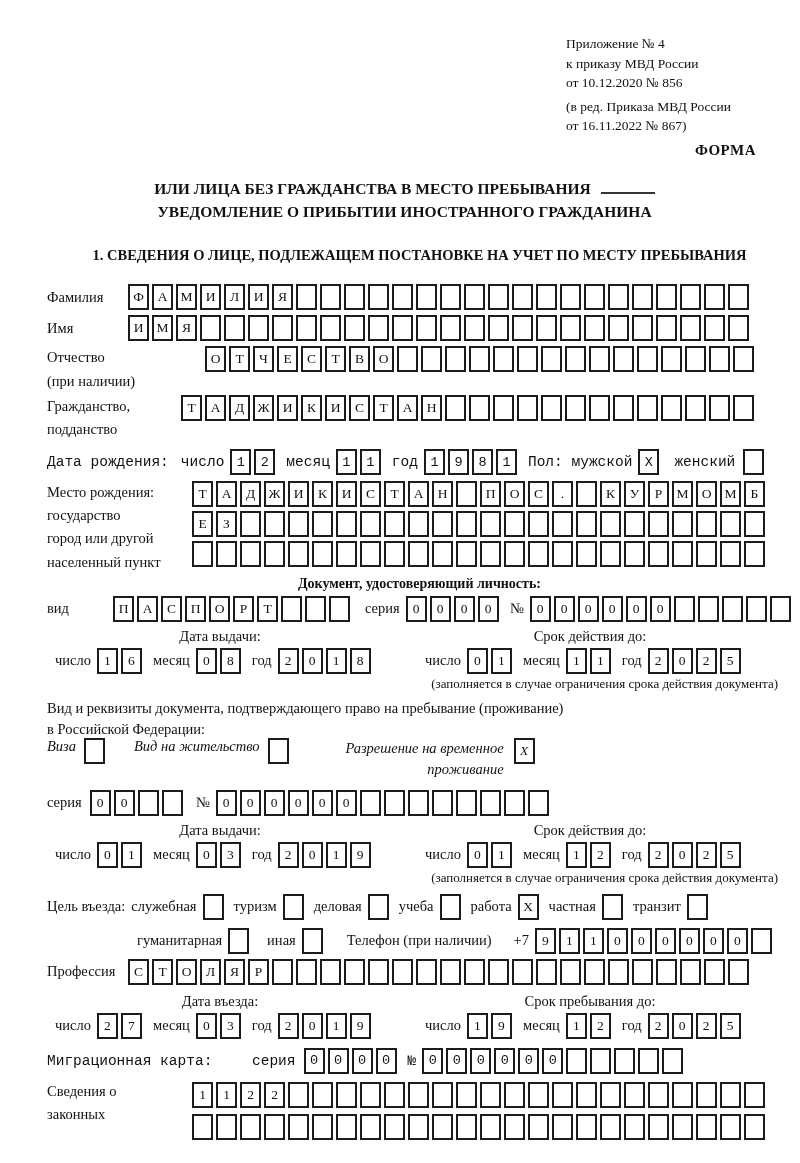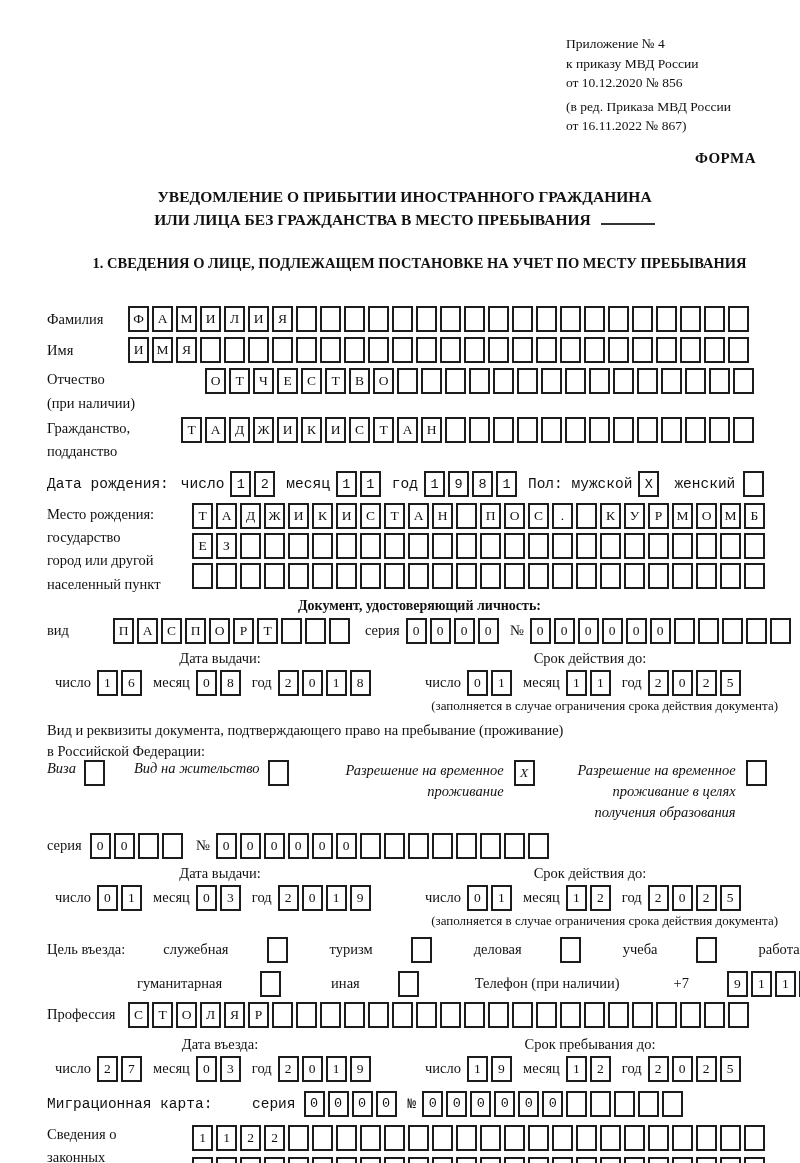--- a/index.html
+++ b/index.html
@@ -4,21 +4,21 @@
 <style>
   html,body { margin:0; padding:0; background:#ffffff; }
   body {
     width:800px; height:1163px; overflow:hidden;
     font-family:"Liberation Serif","DejaVu Serif",serif;
     color:#111; font-size:14px;
     padding:34px 8px 0 47px; box-sizing:border-box;
   }
   .appendix { width:212px; margin-left:auto; margin-right:14px; font-size:13.5px; line-height:1.45; }
   .appendix .gap { height:4px; }
-  .forma { text-align:right; padding-right:36px; margin-top:14px; font-weight:bold; font-size:15px; letter-spacing:.5px; }
+  .forma { text-align:right; padding-right:36px; margin-top:6px; font-weight:bold; font-size:15px; letter-spacing:.5px; }
   .title { margin-top:18px; text-align:center; font-weight:bold; font-size:15.5px; line-height:1.5; padding-right:30px; }
   .title-underline { display:inline-block; width:54px; border-bottom:2px solid #333; margin-left:10px; }
   .section-title { margin-top:24px; text-align:center; font-weight:bold; font-size:14.5px; }
 
   .row { display:flex; align-items:center; margin-top:5px; }
   .row.top { align-items:flex-start; }
   .lbl { font-size:14.5px; white-space:nowrap; }
   .cells { display:flex; flex-wrap:nowrap; }
   .cell {
     display:inline-flex; align-items:center; justify-content:center;
@@ -43,48 +43,48 @@
   .col-r { flex:1; }
   .colhead { text-align:center; font-size:14.5px; margin-bottom:3px; width:330px; }
   .note { font-size:13px; text-align:right; padding-right:14px; margin-top:2px; }
 
   .optrow { display:flex; align-items:flex-start; margin-top:0;font-style:italic; }
   .opt { display:flex; align-items:flex-start; }
   .opt .lbl { margin-right:8px; }
   .opt .wrap { white-space:normal; text-align:right; line-height:1.45; } .mr20 { margin-right:20px; } .mr26 { margin-right:26px; }
   .checkbox { flex:0 0 auto; }
 
-  .purpose-row { display:flex; align-items:center; margin-top:8px;gap:32px; }
+  .purpose-row { display:flex; align-items:center; margin-top:8px; }
   .purpose-row .lbl { margin-right:6px; }
   .purpose-row .checkbox { margin-right:10px; }
 </style>
 </head>
 <body>
 
 <div class="appendix">
   <div>Приложение № 4</div>
   <div>к приказу МВД России</div>
   <div>от 10.12.2020 № 856</div>
   <div class="gap"></div>
   <div>(в ред. Приказа МВД России</div>
   <div>от 16.11.2022 № 867)</div>
 </div>
 
 <div class="forma">ФОРМА</div>
 
 <div class="title">
-  <div>УВЕДОМЛЕНИЕ О ПРИБЫТИИ ИНОСТРАННОГО ГРАЖДАНИНА</div>
   <div>
     <span>ИЛИ ЛИЦА БЕЗ ГРАЖДАНСТВА В МЕСТО ПРЕБЫВАНИЯ</span><span class="title-underline"></span>
   </div>
+  <div>УВЕДОМЛЕНИЕ О ПРИБЫТИИ ИНОСТРАННОГО ГРАЖДАНИНА</div>
 </div>
 
 <div class="section-title">1. СВЕДЕНИЯ О ЛИЦЕ, ПОДЛЕЖАЩЕМ ПОСТАНОВКЕ НА УЧЕТ ПО МЕСТУ ПРЕБЫВАНИЯ</div>
 
-<div class="row" style="margin-top:34px;font-family:Liberation Serif, serif;">
+<div class="row" style="margin-top:20px;font-family:Liberation Serif, serif;">
   <span class="lbl w81">Фамилия</span>
   <span class="cells">
       <span class="cell">Ф</span>
       <span class="cell">А</span>
       <span class="cell">М</span>
       <span class="cell">И</span>
       <span class="cell">Л</span>
       <span class="cell">И</span>
       <span class="cell">Я</span>
       <span class="cell"></span>
@@ -418,24 +418,20 @@
     <span class="cell checkbox"></span>
   </span>
   <span class="opt mr26">
     <span class="lbl">Вид на жительство</span>
     <span class="cell checkbox"></span>
   </span>
   <span class="opt mr20">
     <span class="lbl wrap" style="width:186px; margin-right:10px;">Разрешение на временное проживание</span>
     <span class="cell checkbox">X</span>
   </span>
-  <span class="opt">
-    <span class="lbl wrap" style="width:178px; margin-right:10px;">Разрешение на временное проживание в целях получения образования</span>
-    <span class="cell checkbox"></span>
-  </span>
 </div>
 
 <div class="row" style="margin-top:10px;">
   <span class="lbl" style="margin-right:8px;">серия</span>
   <span class="cells" style="margin-right:10px;">
       <span class="cell">0</span>
       <span class="cell">0</span>
       <span class="cell"></span>
       <span class="cell"></span>
     </span>

